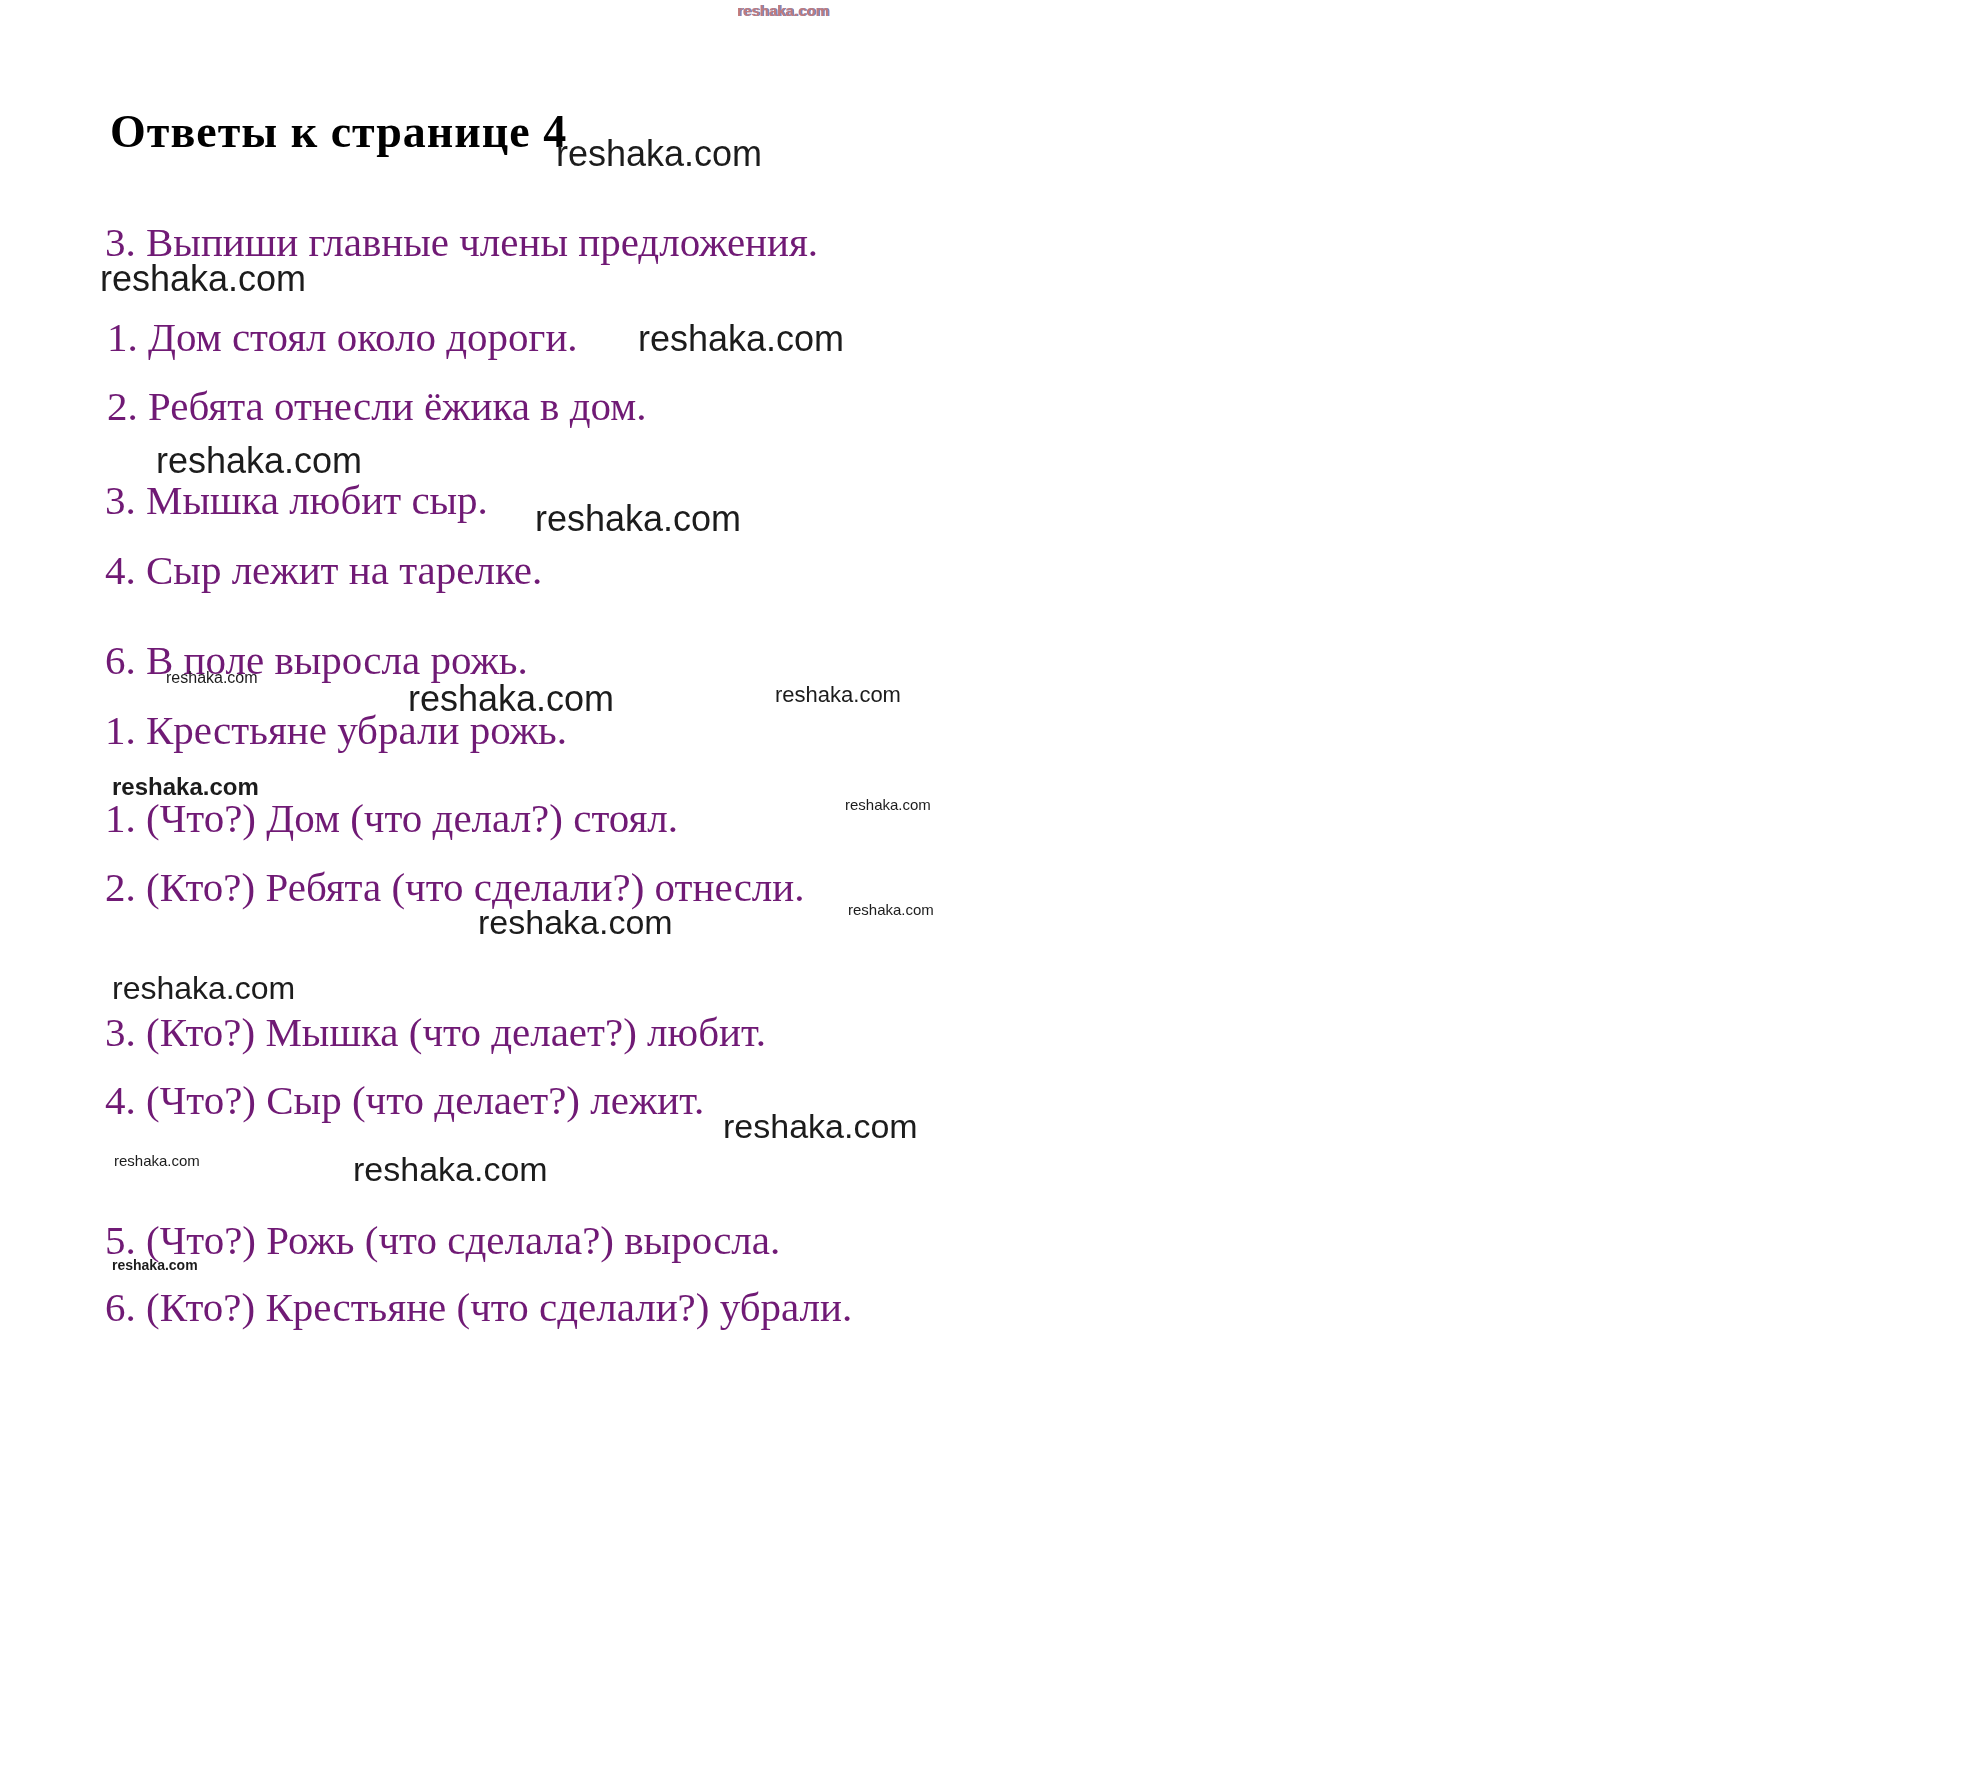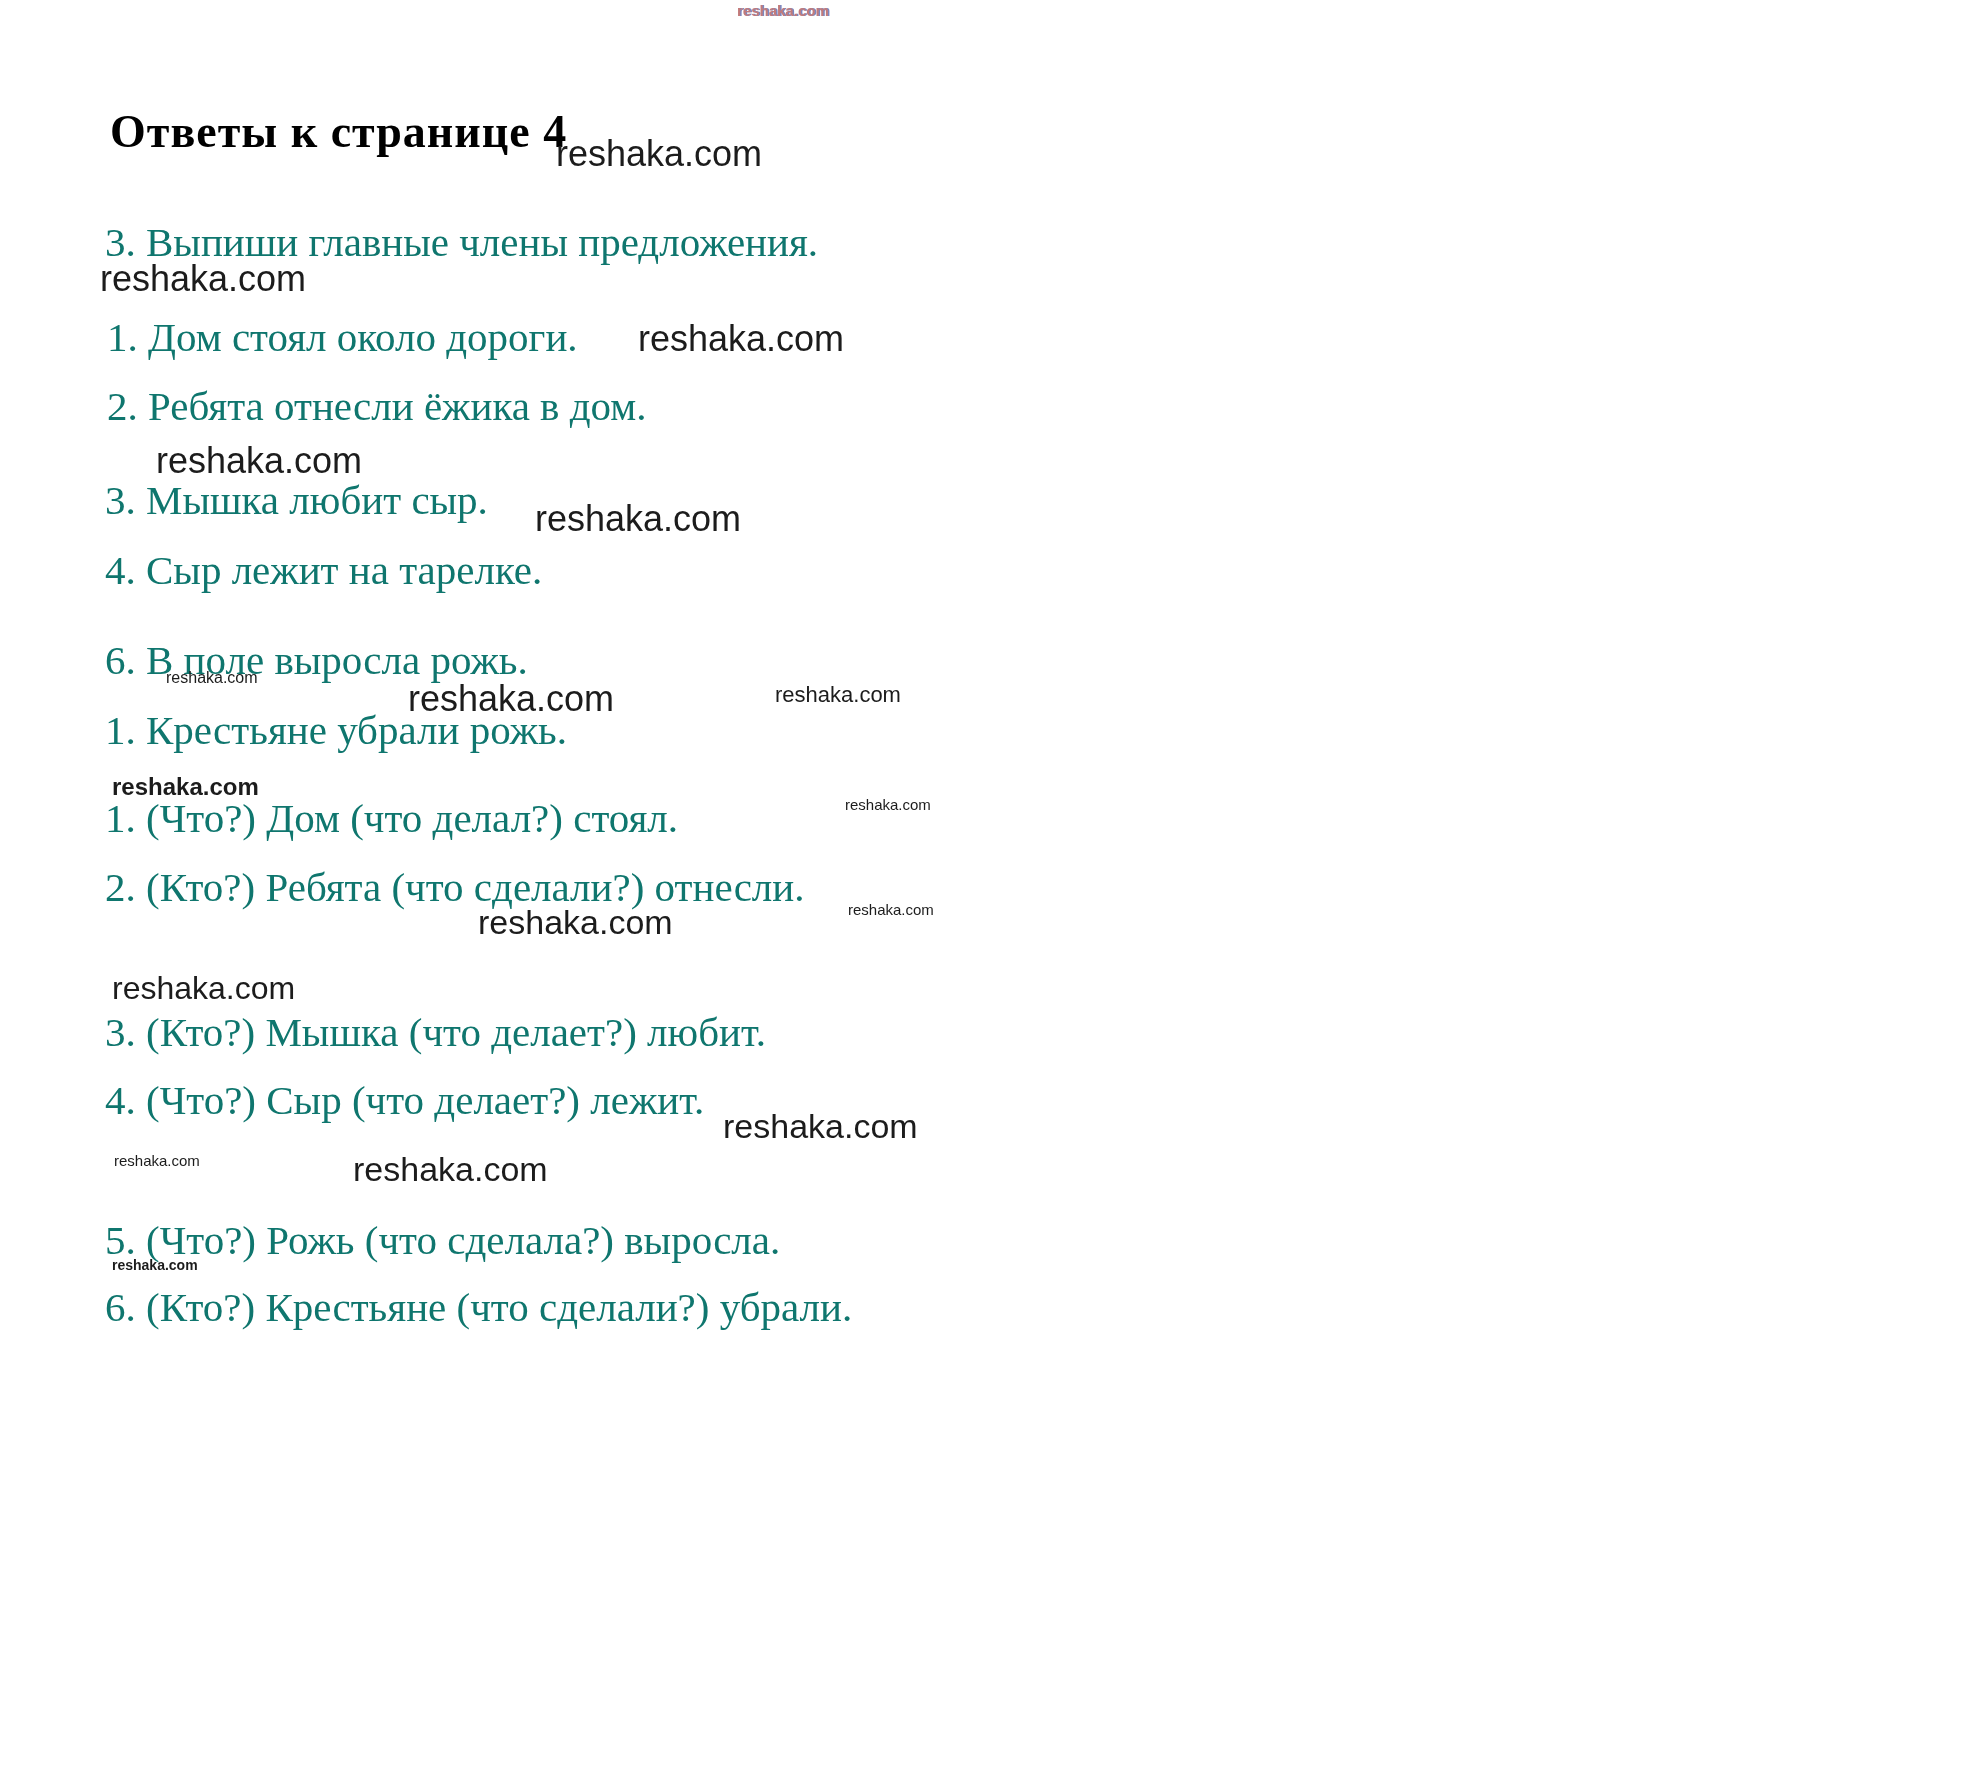--- a/index.html
+++ b/index.html
@@ -21,21 +21,21 @@
   .title {
     font-family: "Liberation Serif", serif;
     font-weight: bold;
     font-size: 46px;
     color: #000000;
     letter-spacing: 1px;
   }
   .body-line {
     font-family: "Liberation Serif", serif;
     font-size: 41px;
-    color: #0f766e;
+    color: #701a75;
   }
   .wm {
     font-family: "Liberation Sans", sans-serif;
     color: #1c1c1c;
   }
   .wm-36 { font-size: 36px; }
   .wm-34 { font-size: 34px; }
   .wm-32 { font-size: 32px; }
   .wm-24 { font-size: 24px; font-weight: bold; }
   .wm-22 { font-size: 22px; }

